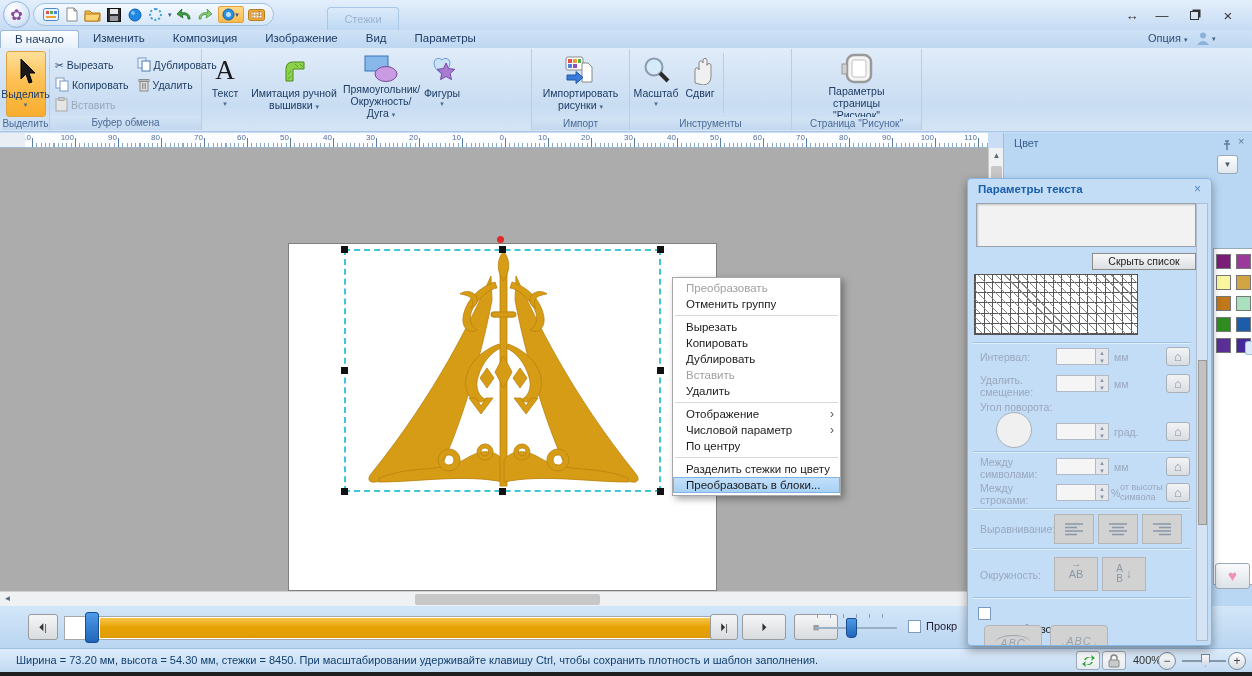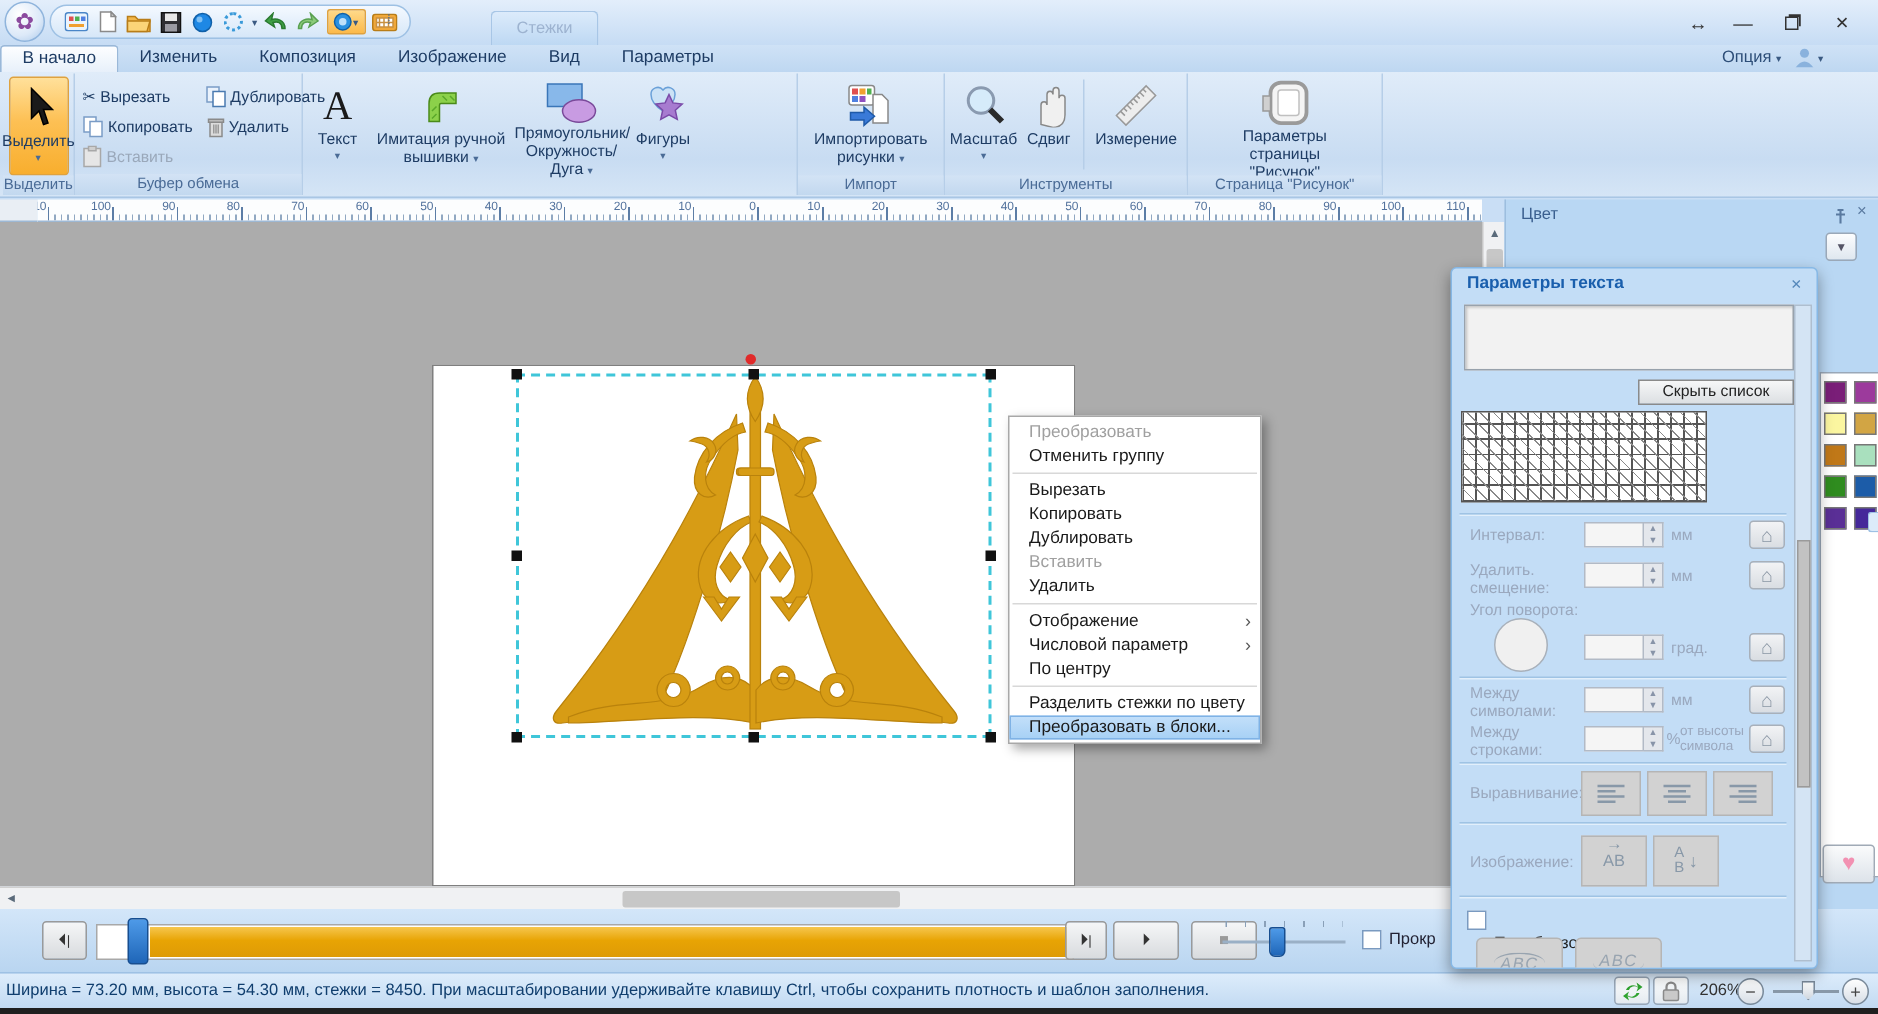--- a/index.html
+++ b/index.html
@@ -88,21 +88,21 @@
   .player{left:0;top:606px;width:1252px;height:42px;background:linear-gradient(#d3e6f9,#b9d5f0);}
   .pbtn{position:absolute;top:8px;height:26px;background:linear-gradient(#f5f6f7,#d8dbde);border:1px solid #9a9a9a;border-radius:3px;text-align:center;font-size:11px;color:#333;line-height:24px;}
   .ptrack{position:absolute;left:64px;top:10px;width:652px;height:24px;background:#fff;border:1px solid #a8a8a8;}
   .pgold{position:absolute;left:35px;top:1px;right:1px;bottom:1px;background:linear-gradient(#f6c64e,#e8a404 45%,#de9b06);}
   .phandle{position:absolute;left:85px;top:6px;width:14px;height:31px;background:linear-gradient(#4e9ae8,#1f66b8);border:1px solid #174e90;border-radius:3px;}
   .sliderline{position:absolute;left:815px;top:21px;width:82px;height:2px;background:#9ab0c6;}
   .sliderticks{position:absolute;left:817px;top:8px;width:78px;height:4px;background:repeating-linear-gradient(90deg,#8aa0b8 0 1px,transparent 1px 13px);}
   .sliderhandle{position:absolute;left:846px;top:12px;width:11px;height:20px;background:linear-gradient(#4e9ae8,#1f66b8);border:1px solid #174e90;border-radius:2px 2px 4px 4px;}
   
   .status{left:0;top:648px;width:1252px;height:24px;background:linear-gradient(#ddecfb,#c2daf2);border-top:1px solid #9ec1e4;}
-  .stxt{position:absolute;left:4px;top:5px;font-size:11px;color:#103e6e;white-space:nowrap;}
+  .stxt{position:absolute;left:16px;top:5px;font-size:11px;color:#103e6e;white-space:nowrap;}
   .sicon{position:absolute;top:2px;width:24px;height:19px;background:linear-gradient(#fdfefe,#e4eaf0);border:1px solid #9aa8b8;border-radius:3px;display:flex;align-items:center;justify-content:center;}
   .zoomtxt{position:absolute;left:1133px;top:5px;font-size:11px;color:#333;}
   .zbtn{position:absolute;top:3px;width:18px;height:18px;border-radius:50%;background:linear-gradient(#fdfefe,#d8dee6);border:1px solid #7a8a9a;text-align:center;font-size:12px;color:#444;line-height:16px;}
   .ztrack{position:absolute;left:1182px;top:11px;width:44px;height:2px;background:#8898a8;}
   .zhandle{position:absolute;left:1201px;top:5px;width:9px;height:13px;background:linear-gradient(#fdfefe,#cfd6de);border:1px solid #7a8a9a;clip-path:polygon(0 0,100% 0,100% 62%,50% 100%,0 62%);}
   .botstrip{left:0;top:672px;width:1252px;height:4px;background:#1f1f1f;}
   .twoline{width:62px;font-size:9px;line-height:1.1;display:inline-block;}
 </style>
 </head>
 <body>
@@ -336,31 +336,20 @@
         </div>
         <div class="rbtn" style="width:40px;">
           <div class="ricon">
               <svg width="26" height="30">
                 <path d="M8,28 L8,15 q0,-2.2 2,-2.2 q2,0 2,2.2 l0,-7 q0,-2.2 2,-2.2 q2,0 2,2.2 l0,-2.5 q0,-2.2 2,-2.2 q2,0 2,2.2 l0,5 q0,-2 2,-2 q2,0 2,2 l0,11 q0,8 -8,8.5 Z" fill="#f0f0f0" stroke="#888"></path>
               </svg>
             </div>
           <div class="rlbl"><span>Сдвиг</span></div>
         </div>
         <div style="width:1px;background:#b6cee8;height:60px;margin:2px 3px;"></div>
-        <div class="rbtn" style="width:64px;">
-          <div class="ricon">
-              <svg width="32" height="30">
-                <g transform="rotate(-45 16 15)">
-                  <rect x="2" y="11" width="28" height="9" fill="#ededed" stroke="#999"></rect>
-                  <path d="M6,11 v4 M9,11 v3 M12,11 v4 M15,11 v3 M18,11 v4 M21,11 v3 M24,11 v4 M27,11 v3" stroke="#999"></path>
-                </g>
-              </svg>
-            </div>
-          <div class="rlbl"><span>Измерение</span></div>
-        </div>
       </div>
       <div class="rg-label">Инструменты</div>
     </div>
 
     <div class="rgroup" style="width:130px;">
       <div class="rg-body" style="justify-content:center;">
         <div class="rbtn" style="width:100px;">
           <div class="ricon">
               <svg width="34" height="32">
                 <rect x="7" y="2" width="24" height="27" rx="7" fill="#f4f4f4" stroke="#9a9a9a" stroke-width="2.5"></rect>
@@ -544,21 +533,21 @@
           <path d="M1,2 h18 M4,5.5 h12 M1,9 h18 M4,12.5 h12" stroke="#8898a8" stroke-width="1.6"></path>
         </svg>
       </div>
     <div class="gbtn" style="left:174px;top:335px;width:40px;">
         <svg width="20" height="14">
           <path d="M1,2 h18 M7,5.5 h12 M1,9 h18 M7,12.5 h12" stroke="#8898a8" stroke-width="1.6"></path>
         </svg>
       </div>
     <div class="tdiv" style="top:369px;"></div>
 
-    <div class="flab" style="top:390px;width:80px;">Изображение:</div>
+    <div class="flab" style="top:390px;width:80px;">Окружность:</div>
     <div class="gbtn" style="left:86px;top:378px;width:44px;height:34px;">
         <span style="position:relative;font-size:11px;color:#8898a8;"><span style="position:absolute;left:2px;top:-11px;font-size:11px;">→</span>AB</span>
       </div>
     <div class="gbtn" style="left:134px;top:378px;width:44px;height:34px;">
         <span style="font-size:10px;color:#8898a8;line-height:1;text-align:center;">A<br>B</span>
         <span style="font-size:12px;color:#8898a8;margin-left:3px;">↓</span>
       </div>
     <div class="tdiv" style="top:418px;"></div>
 
     <div class="cbx" style="left:10px;top:428px;"></div>
@@ -614,21 +603,21 @@
           <path d="M3,6 a5,4.5 0 0 1 8,-2 l-1,-3 4,3 -4,3 1,-2.5 a3.5,3 0 0 0 -6,1.5 Z" fill="#2fa32f"></path>
           <path d="M12,8 a5,4.5 0 0 1 -8,2 l1,3 -4,-3 4,-3 -1,2.5 a3.5,3 0 0 0 6,-1.5 Z" fill="#2fa32f"></path>
         </svg>
       </div>
     <div class="sicon" style="left:1102px;">
         <svg width="16" height="15">
           <rect x="3" y="7" width="10" height="7" rx="1" fill="#c9c9c9" stroke="#8a8a8a"></rect>
           <path d="M5,7 v-2 a3,3 0 0 1 6,0 v2" fill="none" stroke="#8a8a8a" stroke-width="1.5"></path>
         </svg>
       </div>
-    <div class="zoomtxt">206%</div>
+    <div class="zoomtxt">400%</div>
     <div class="zbtn" style="left:1158px;">−</div>
     <div class="ztrack"></div>
     <div class="zhandle"></div>
     <div class="zbtn" style="left:1228px;">+</div>
   </div>
 
   <div class="a botstrip"></div>
 </div>
 
 </body></html>

